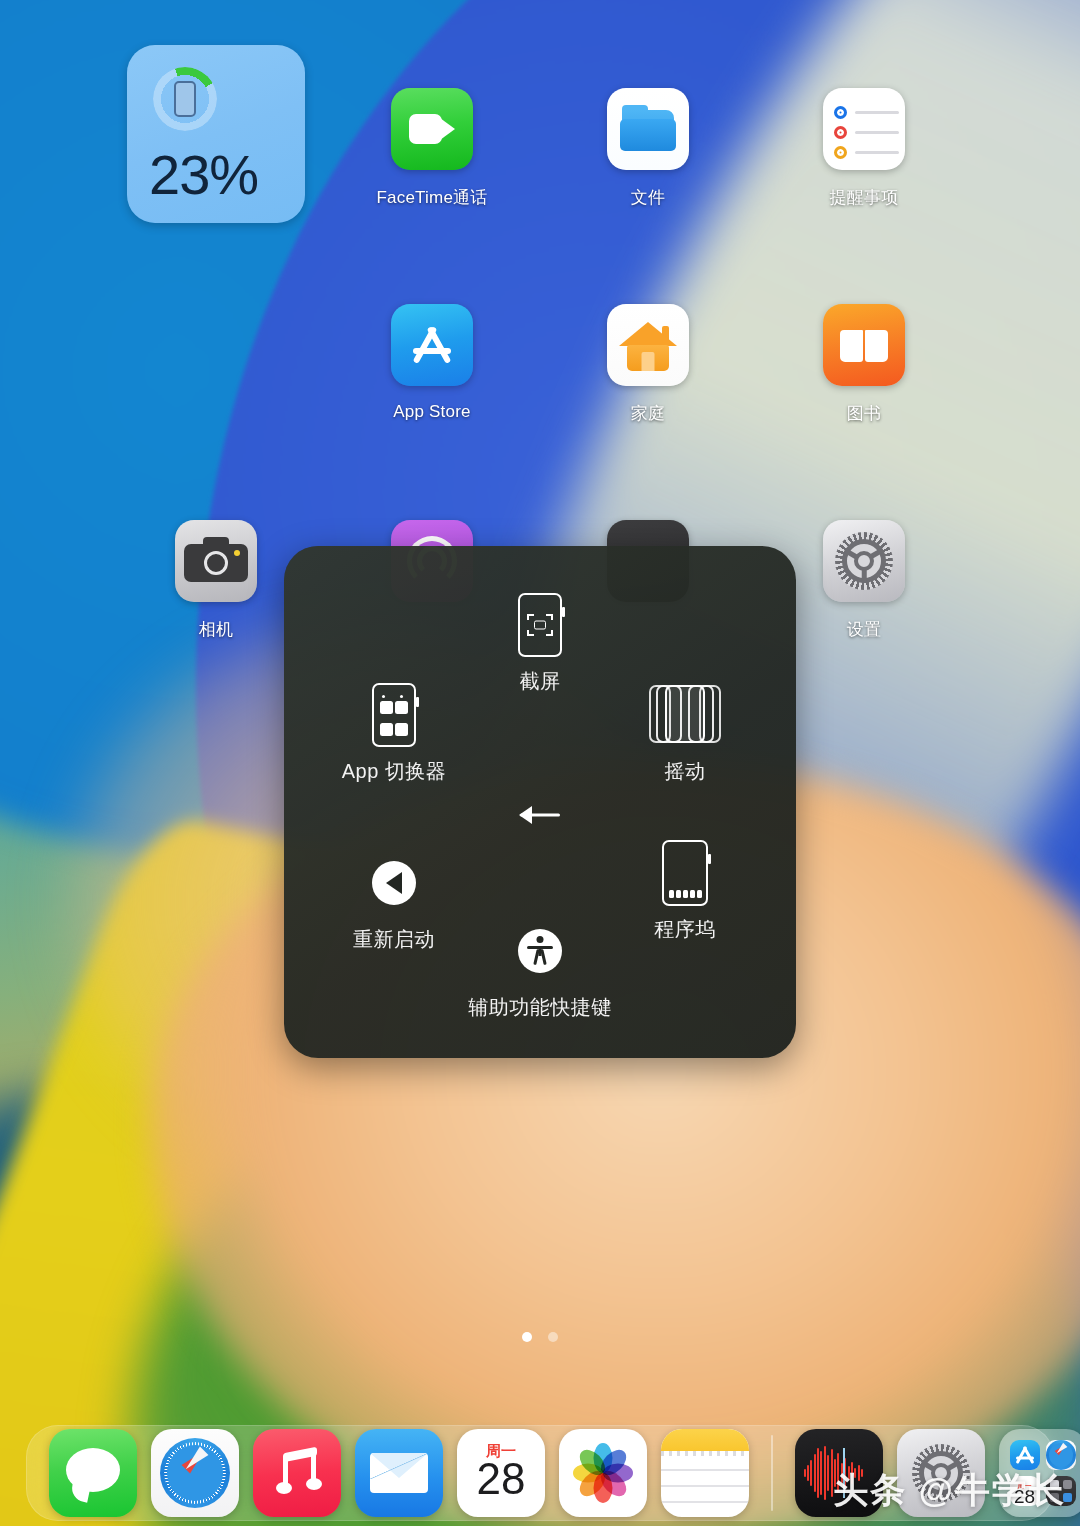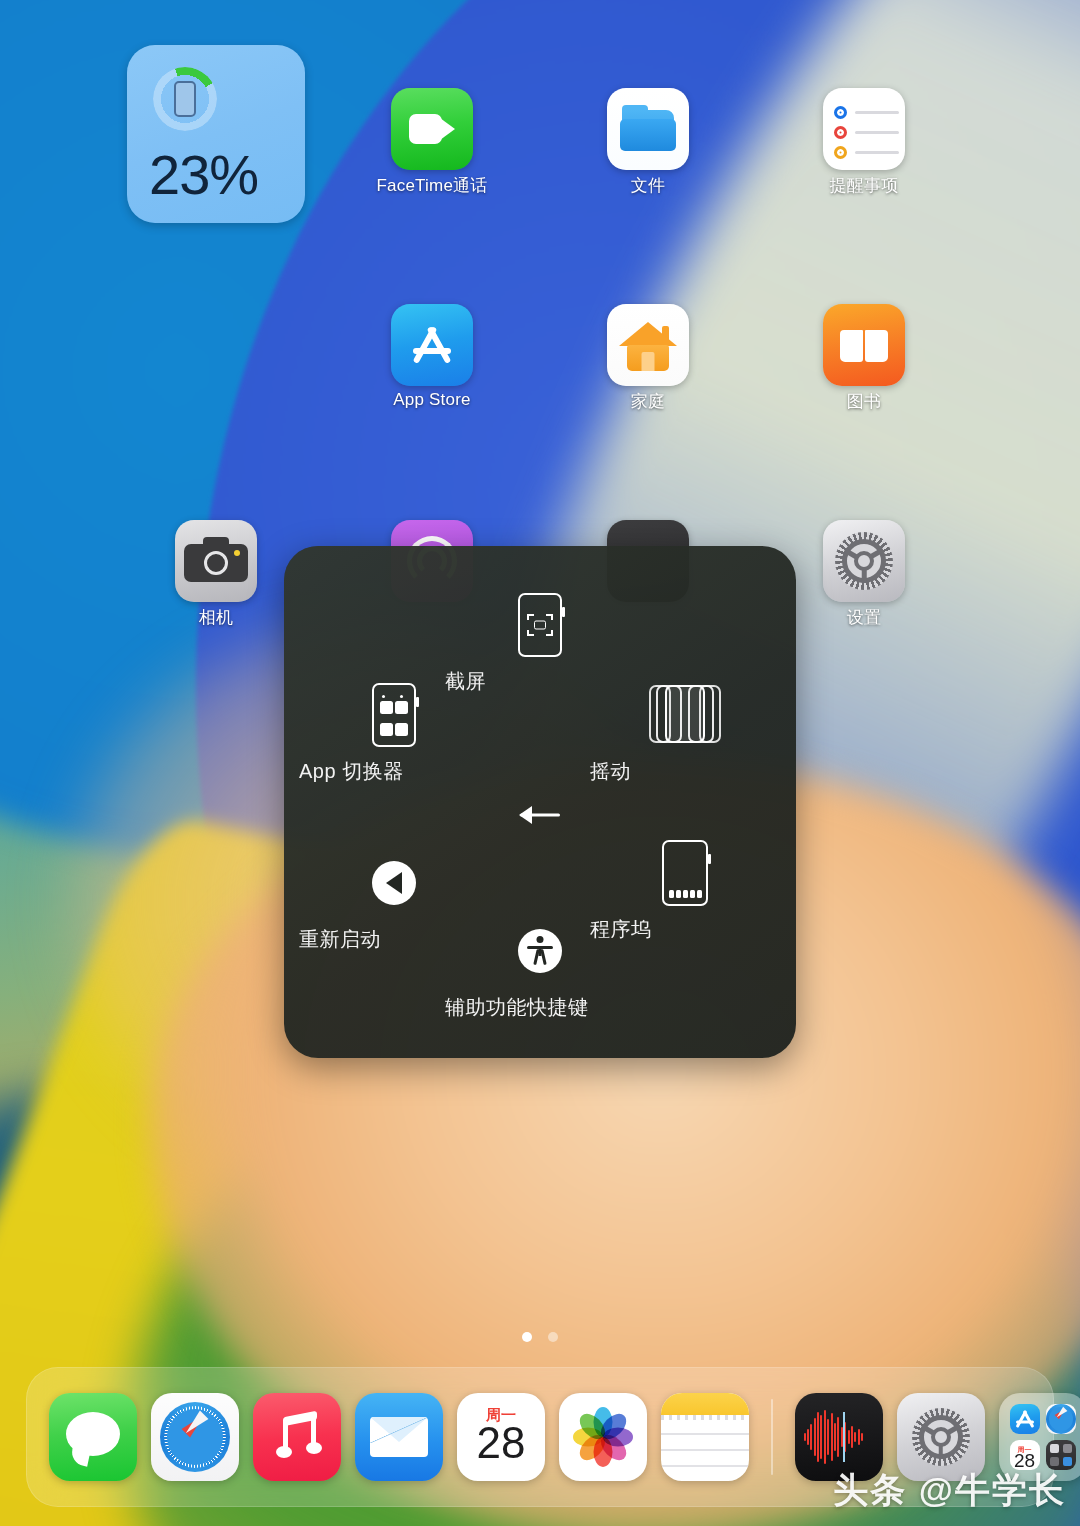--- a/index.html
+++ b/index.html
@@ -102,21 +102,21 @@
   
   #grid { position:absolute; inset:0; }
   .cell { position:absolute; width:180px; text-align:center; }
   .icon-img {
     width:82px; height:82px; margin:0 auto;
     border-radius:19px;
     position:relative; overflow:hidden;
     box-shadow:0 2px 7px rgba(0,0,0,.25);
   }
   .icon-label {
-    margin-top:4px;
+    margin-top:16px;
     font-size:17px; color:#fff;
     text-shadow:0 1px 3px rgba(0,0,0,.6);
     letter-spacing:.2px;
     white-space:nowrap;
   }
 
   
   .widget {
     position:absolute;
     width:178px; height:178px;
@@ -238,21 +238,21 @@
     border-radius:34px;
     box-shadow:0 10px 34px rgba(0,0,0,.40);
     overflow:hidden;
   }
   #at-panel::before{
     content:""; position:absolute; inset:0;
     background:linear-gradient(145deg, rgba(60,68,58,.55) 0%, rgba(30,34,30,.15) 55%, rgba(24,28,24,.35) 100%);
     pointer-events:none;
   }
   .at-item {
-    position:absolute; width:190px; 
+    position:absolute; width:190px; text-align:center;
     color:#f2f2f2;
   }
   .at-glyph { height:74px; display:flex; align-items:center; justify-content:center; }
   .at-text { font-size:20px; margin-top:6px; white-space:nowrap; letter-spacing:.5px; }
 
   
   .g-phone { width:44px; height:64px; border:2.5px solid #fff; border-radius:7px; position:relative; }
   .g-phone::after{content:"";position:absolute;right:-4.5px;top:12px;width:2.5px;height:10px;background:#fff;border-radius:1px;}
   .g-vf { position:absolute; left:50%; top:50%; transform:translate(-50%,-50%); width:26px; height:22px; }
   .g-c { position:absolute; width:7px; height:6px; border:2px solid #fff; }
@@ -310,21 +310,21 @@
   .bk-head{position:absolute;left:5px;top:50%;transform:translateY(-50%);
            width:0;height:0;border-top:9px solid transparent;border-bottom:9px solid transparent;border-right:13px solid #fff;}
 
   
   #page-dots{position:absolute;left:0;right:0;top:1332px;display:flex;justify-content:center;gap:16px;}
   .pdot{width:10px;height:10px;border-radius:50%;background:rgba(255,255,255,.45);}
   .pdot.on{background:#fff;}
 
   
   #dock{
-    position:absolute;left:26px;right:26px;bottom:19px;height:140px;
+    position:absolute;left:26px;right:26px;bottom:5px;height:96px;
     background:rgba(255,255,255,.19);
     border:1px solid rgba(255,255,255,.16);
     border-radius:32px;
     backdrop-filter:blur(22px);
     display:flex;align-items:center;
     padding:0 22px; gap:14px;
   }
   .dock-icon{width:88px;height:88px;border-radius:21px;position:relative;overflow:hidden;
              box-shadow:0 2px 8px rgba(0,0,0,.22);flex:0 0 auto;}
   .dock-sep{width:1.5px;height:76px;background:rgba(255,255,255,.42);border-radius:1px;margin:0 8px;flex:0 0 auto;}

